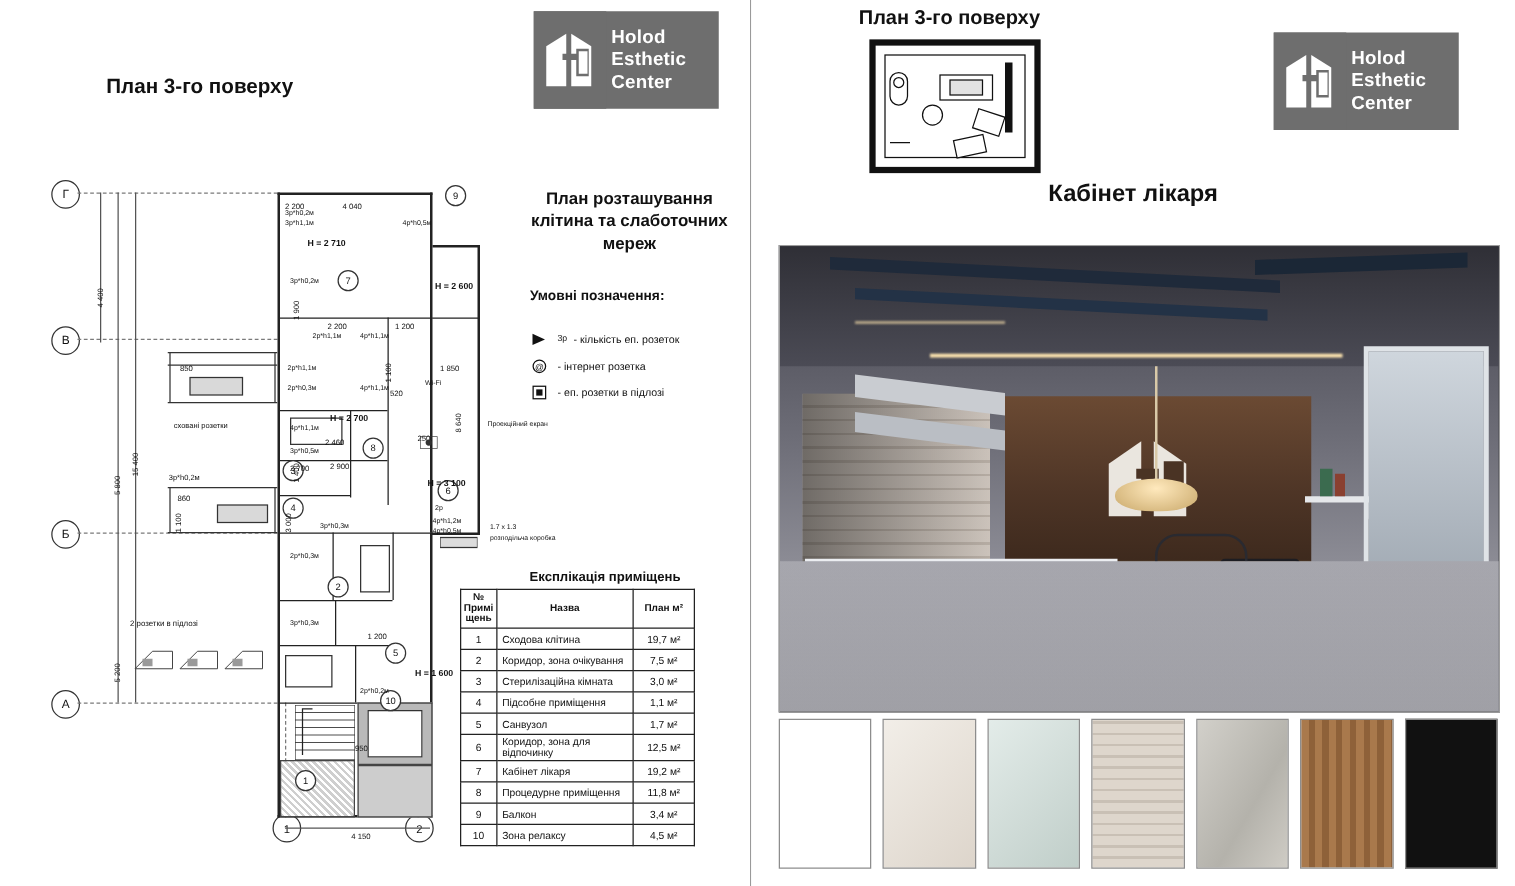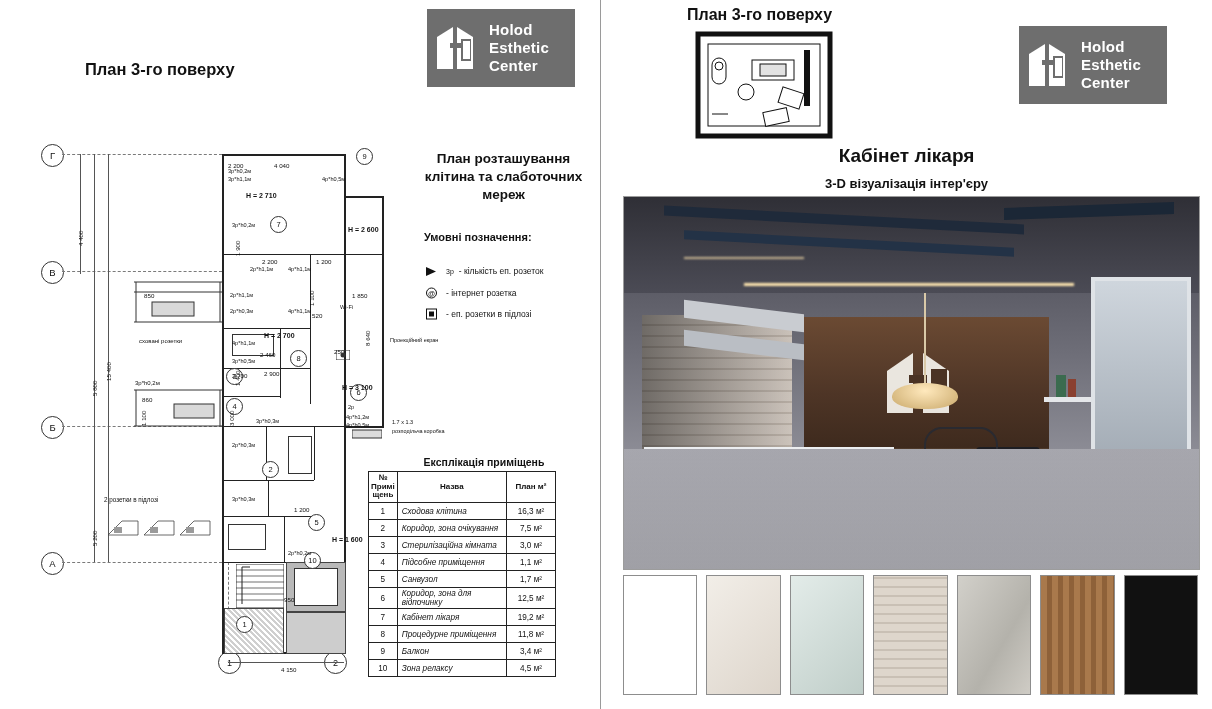--- a/index.html
+++ b/index.html
@@ -38,21 +38,21 @@
   #proj-label{position:absolute;left:390px;top:337px;font-size:5.5px;color:#111;}
   #screen-label{position:absolute;left:392px;top:419px;font-size:5.5px;color:#111;}
   #screen-size{position:absolute;left:392px;top:428px;font-size:5.5px;color:#111;}
 
   
   #table-title{position:absolute;left:404px;top:456px;width:160px;text-align:center;font-weight:bold;font-size:10.5px;color:#111;}
   #exp-table{position:absolute;left:368px;top:471px;width:188px;border-collapse:collapse;}
   #exp-table td,#exp-table th{border:1px solid #222;font-size:8.2px;color:#111;padding:1px 2px;}
   #exp-table thead th{font-weight:bold;text-align:center;font-size:8px;line-height:1.1;height:28px;}
   #exp-table td.c-num{width:20px;text-align:center;}
-  #exp-table td.c-name{font-style:italic;padding-left:4px;}
+  #exp-table td.c-name{padding-left:4px;}
   #exp-table td.c-area{width:42px;text-align:center;}
   #exp-table tbody tr{height:17px;}
 
   
   .plan{position:absolute;left:36px;top:96px;width:350px;height:585px;}
   .ln{position:absolute;background:#222;}
   .thin{background:#555;}
   .dash-h{position:absolute;border-top:1px dashed #7a7a7a;}
   .dash-v{position:absolute;border-left:1px dashed #7a7a7a;}
   .axis-c{position:absolute;width:21px;height:21px;border:1px solid #333;border-radius:50%;background:#fff;display:flex;align-items:center;justify-content:center;font-size:9.5px;color:#111;}
@@ -344,21 +344,21 @@
         <tr>
           <th style="width:22px;margin-left:23px;">№ Примі щень</th>
           <th>Назва</th>
           <th style="width:44px;">План м²</th>
         </tr>
       </thead>
       <tbody id="table-body">
           <tr>
             <td class="c-num">1</td>
             <td class="c-name">Сходова клітина</td>
-            <td class="c-area">16,3 м²</td>
+            <td class="c-area">19,7 м²</td>
           </tr>
           <tr>
             <td class="c-num">2</td>
             <td class="c-name">Коридор, зона очікування</td>
             <td class="c-area">7,5 м²</td>
           </tr>
           <tr>
             <td class="c-num">3</td>
             <td class="c-name">Стерилізаційна кімната</td>
             <td class="c-area">3,0 м²</td>
@@ -436,21 +436,20 @@
         <rect x="66" y="34" width="26" height="12" fill="#e2e2e2" stroke="#111"></rect>
         <circle cx="52" cy="62" r="8" fill="#fff" stroke="#111"></circle>
         <rect x="86" y="60" width="22" height="16" fill="#fff" stroke="#111" transform="rotate(18 97 68)"></rect>
         <rect x="70" y="80" width="24" height="14" fill="#fff" stroke="#111" transform="rotate(-12 82 87)"></rect>
         <rect x="110" y="20" width="6" height="56" fill="#111"></rect>
         <line x1="18" y1="84" x2="34" y2="84" stroke="#111"></line>
       </svg>
     </div>
 
     <div id="cab-title">Кабінет лікаря</div>
-    <div id="cab-sub">3-D візуалізація інтер'єру</div>
 
     <div id="render">
       <div class="sky"></div>
 
       <div class="r-ceil" style="left:0;top:0;width:100%;height:96px;background:linear-gradient(180deg,#2f2f36,#4b4b55);"></div>
       <div class="r-panel" style="left:40px;top:18px;width:360px;height:10px;background:#1f2a3a;transform:skewY(3deg);"></div>
       <div class="r-panel" style="left:60px;top:42px;width:330px;height:9px;background:#233246;transform:skewY(3deg);"></div>
       <div class="r-panel" style="left:380px;top:8px;width:170px;height:12px;background:#1b2736;transform:skewY(-2deg);"></div>
       <div class="glow" style="left:120px;top:86px;width:330px;height:3px;"></div>
       <div class="glow" style="left:60px;top:60px;width:120px;height:2px;opacity:.7;"></div>

